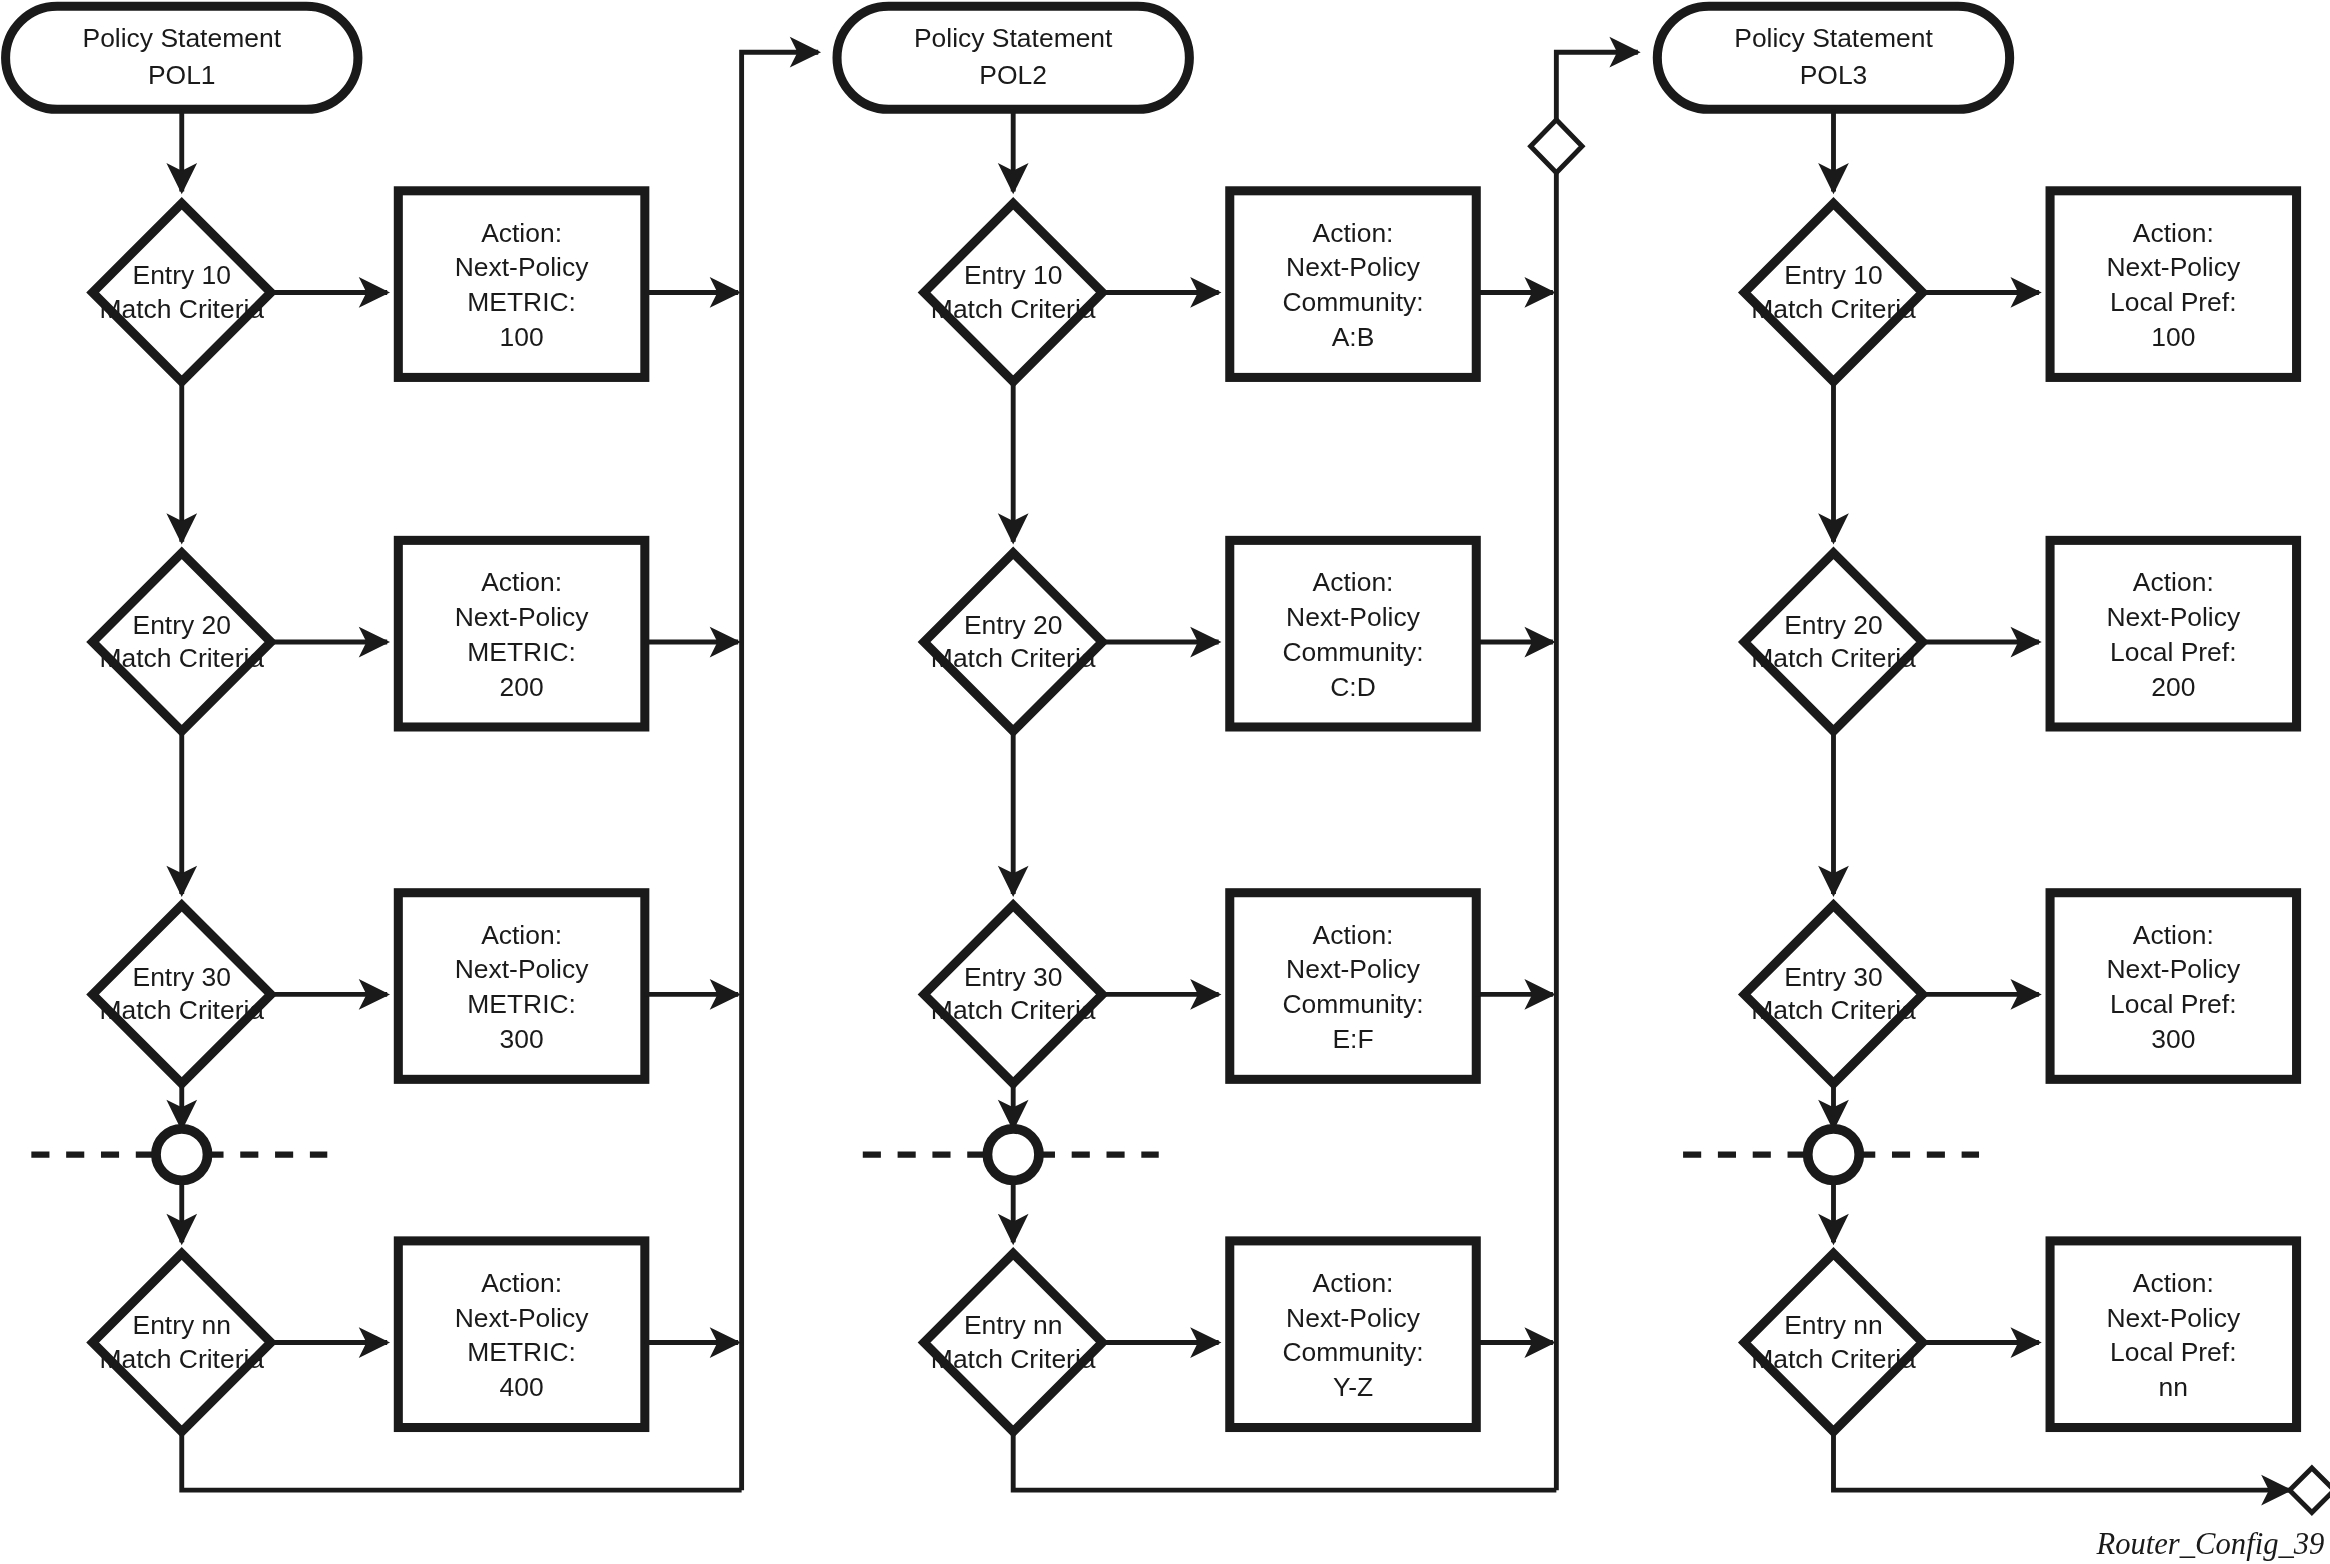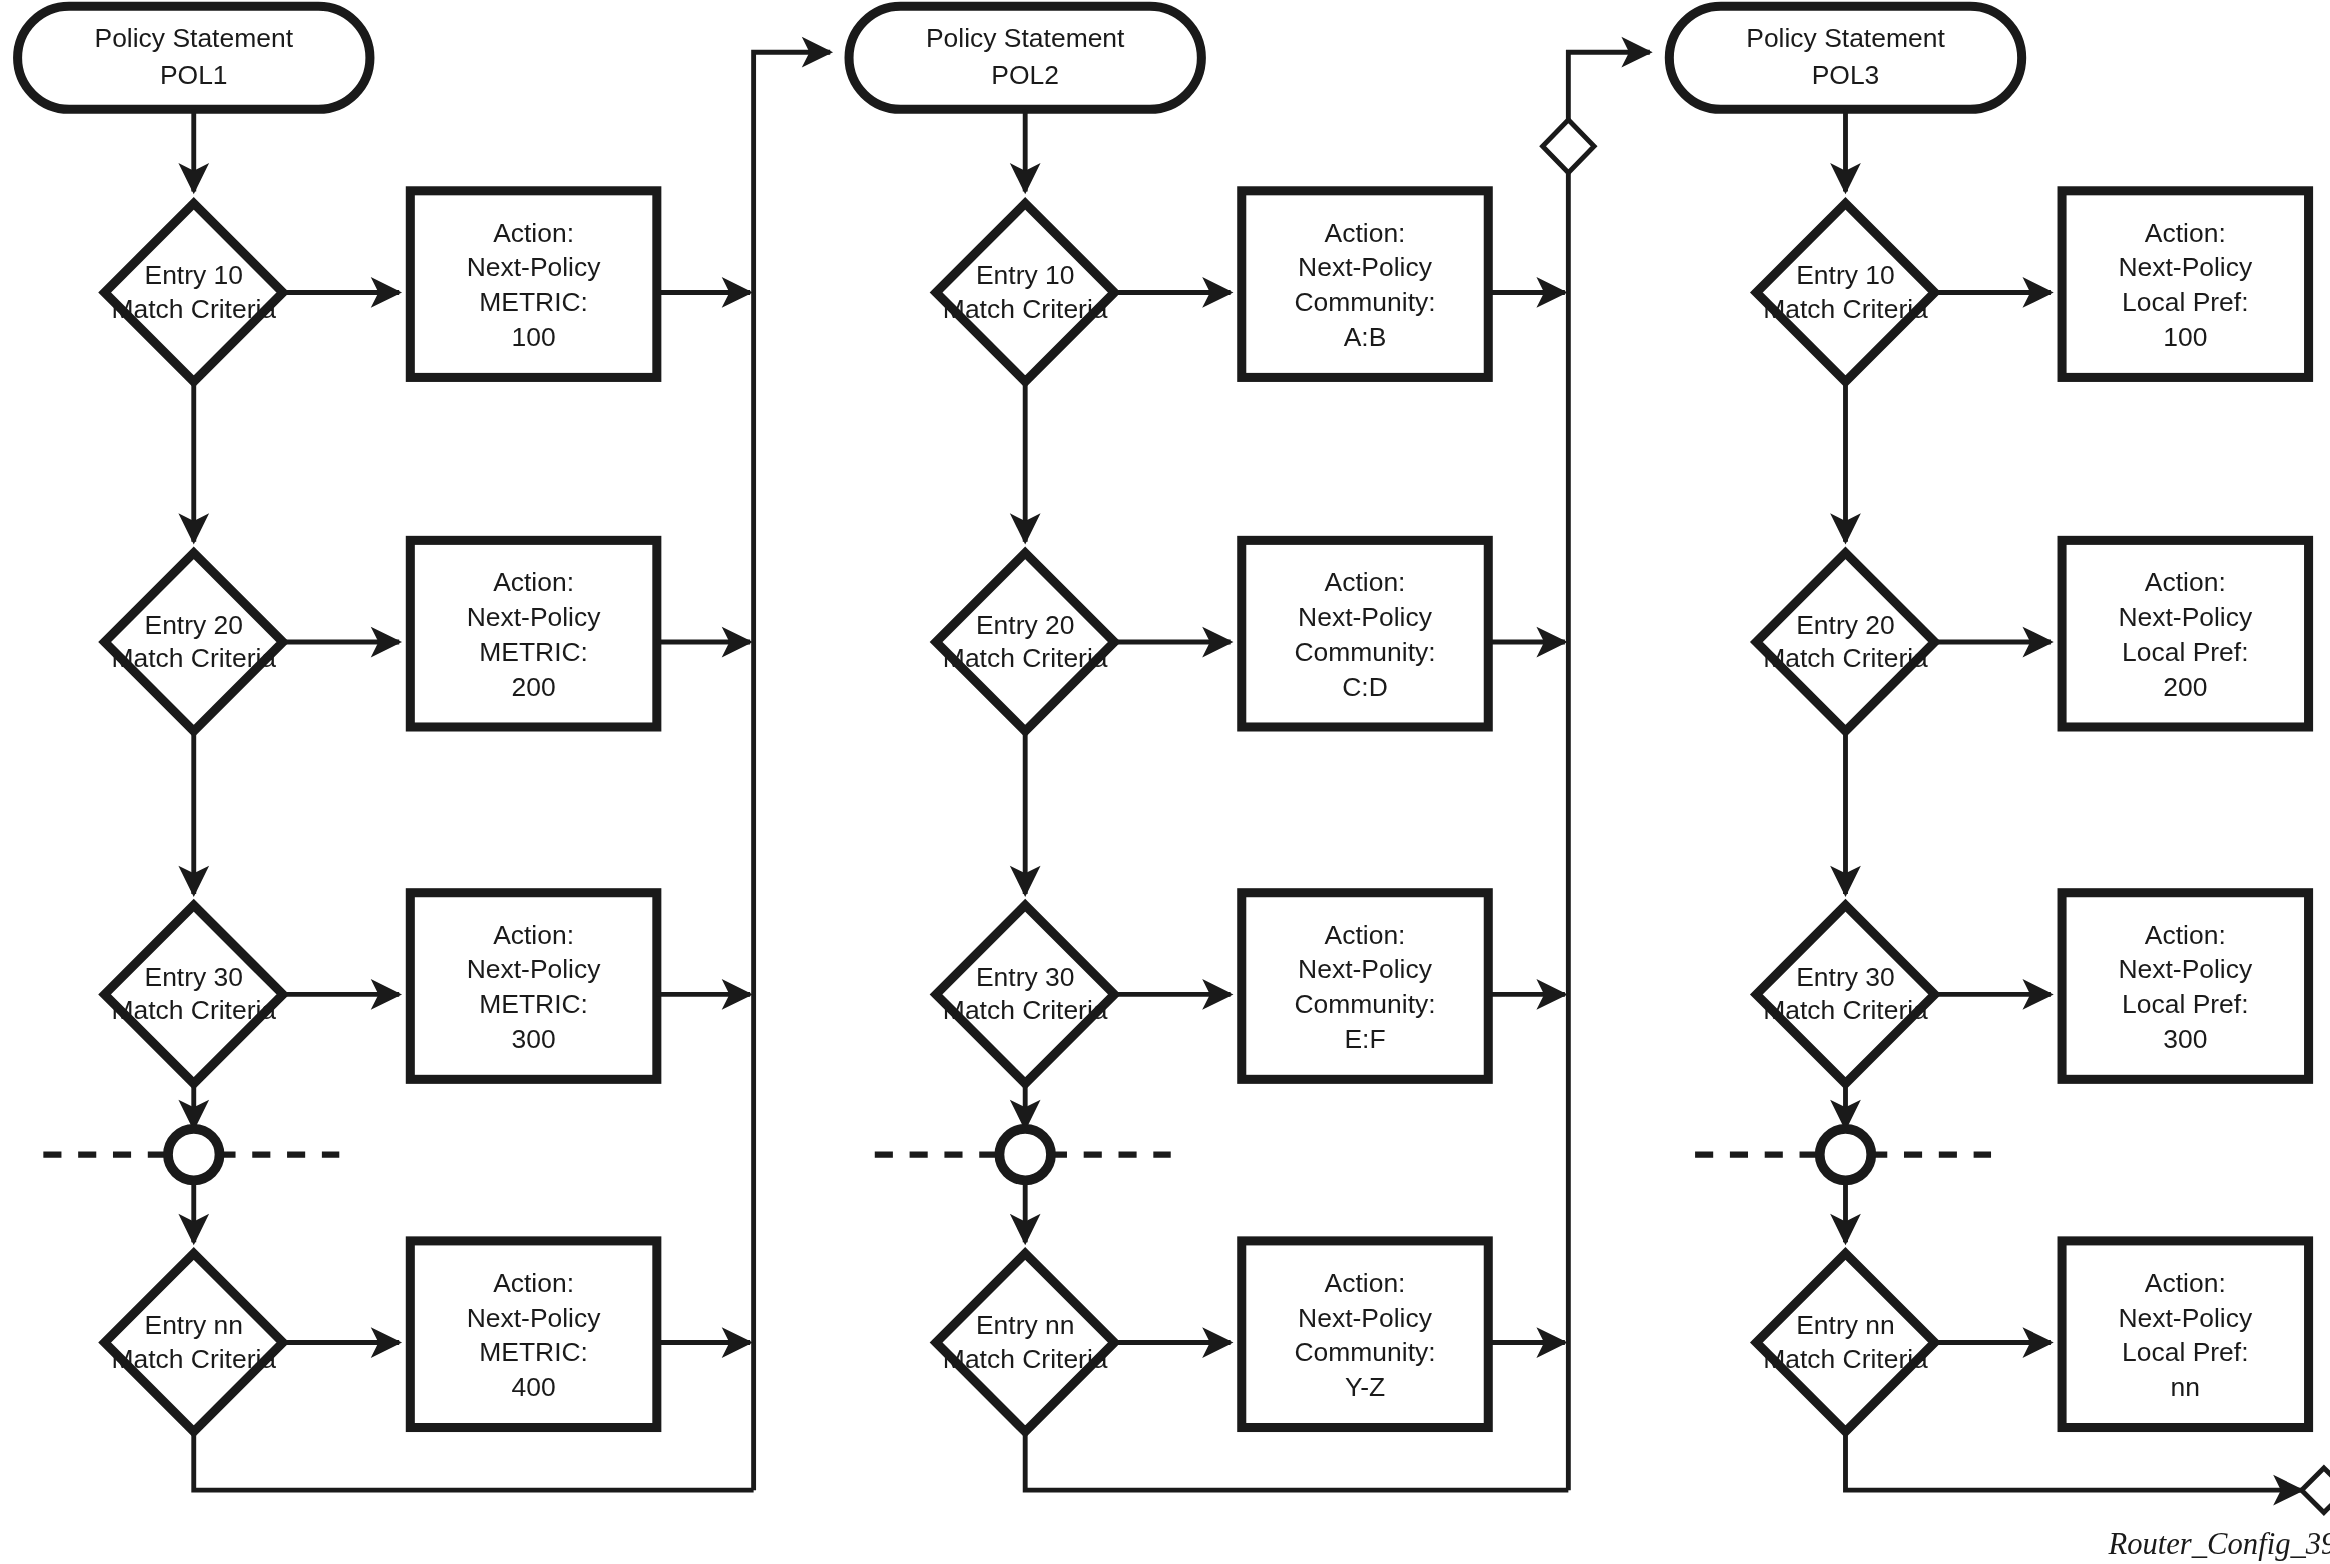--- a/index.html
+++ b/index.html
@@ -1,18 +1,18 @@
 <!DOCTYPE html>
 <html style="font-size:11px"><head>
 <meta charset="utf-8">
 <style>
   html,body{margin:0;padding:0;background:#ffffff;}
   body{width:2330px;height:1564px;overflow:hidden;
        font-family:"Liberation Sans", sans-serif;}
-  #stage{position:relative;width:1862px;height:1564px;margin-left:12px;}
+  #stage{position:relative;width:1862px;height:1564px;}
   svg#diagram{position:absolute;left:0;top:0;width:2330px;height:1564px;display:block;}
   .shape-stroke{fill:#ffffff;stroke:#1a1a1a;}
   .thick{stroke-width:13;}
   .thin{stroke-width:7;}
   .conn{fill:none;stroke:#1a1a1a;stroke-width:7;}
   .dashed{fill:none;stroke:#1a1a1a;stroke-width:9;stroke-dasharray:26 24;}
   .nodetext{font-family:"Liberation Sans", sans-serif;font-size:38px;fill:#1a1a1a;
             text-anchor:middle;dominant-baseline:middle;}
   .figlabel{font-family:"Liberation Serif", serif;font-style:italic;font-size:44px;
             fill:#1a1a1a;text-anchor:end;}

